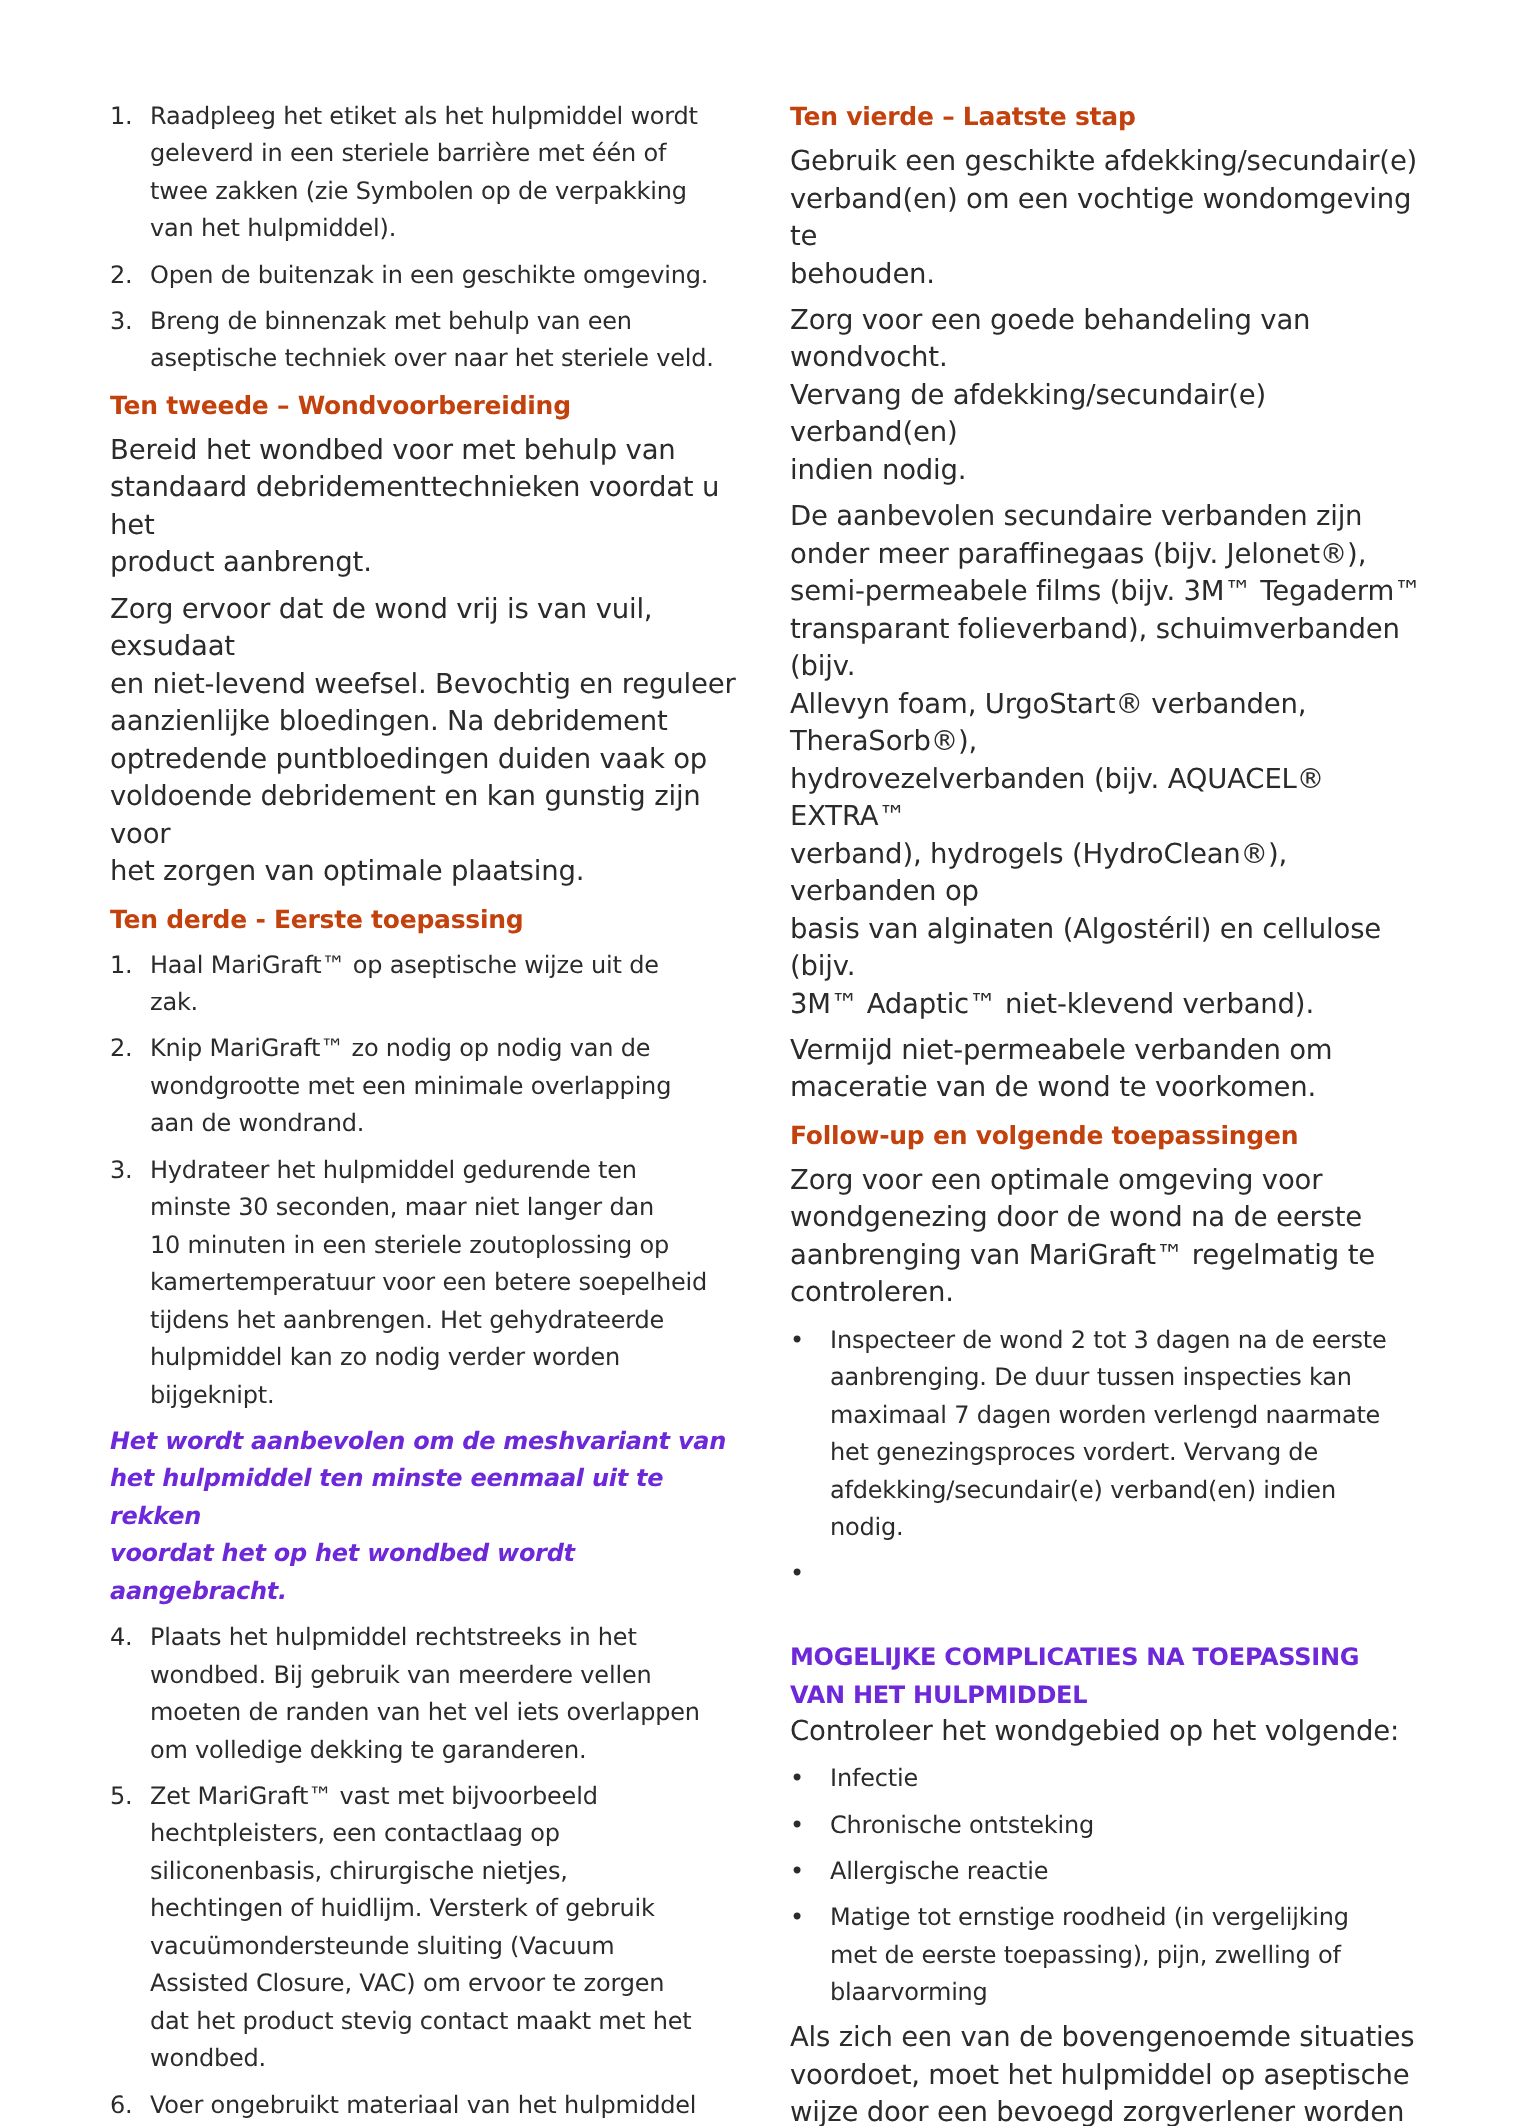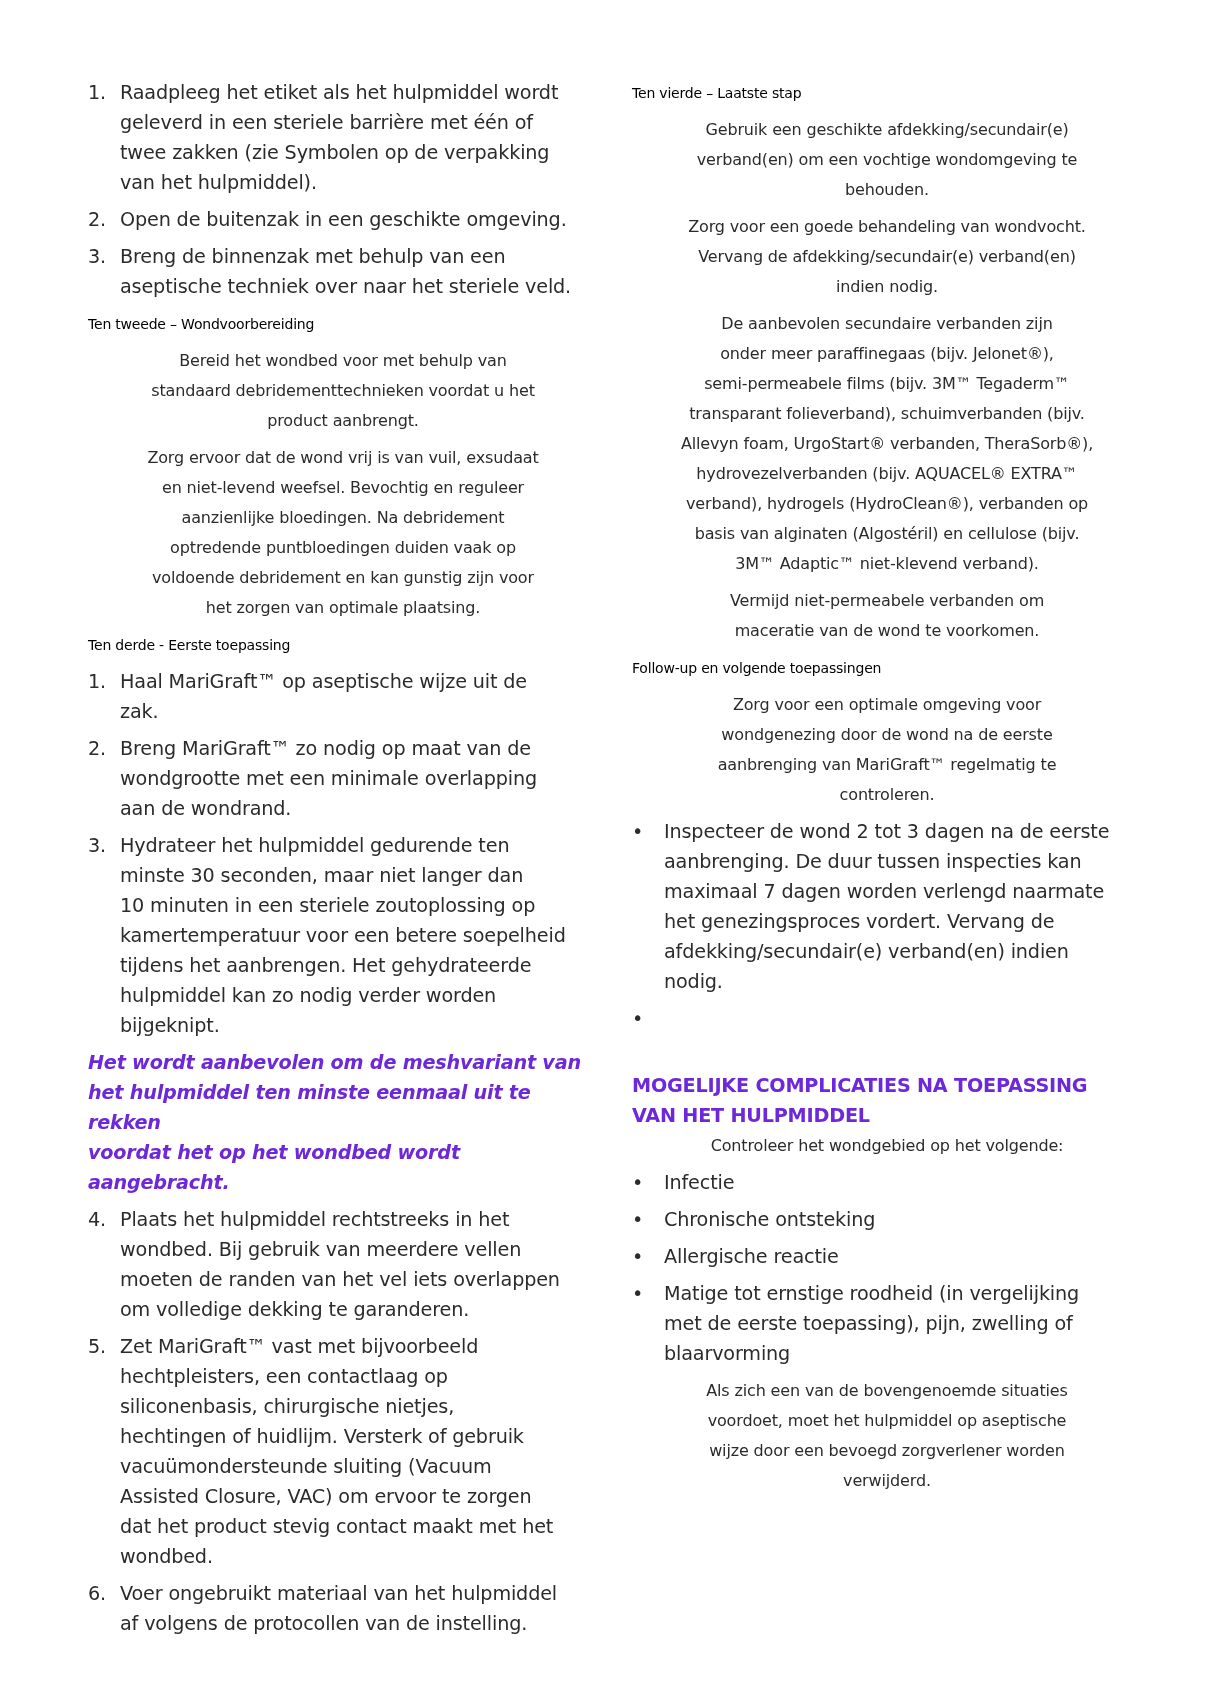--- a/index.html
+++ b/index.html
@@ -1,22 +1,22 @@
 <!DOCTYPE html>
 <html><head>
 <meta charset="utf-8">
 <style>
   html, body { margin: 0; padding: 0; background: #ffffff; }
   body { width: 1213px; height: 1701px; position: relative; overflow: hidden;
          font-family: "DejaVu Sans", sans-serif; color: #2b2b2b; }
   .col { position: absolute; top: 78px; }
   .col-left { left: 88px; width: 510px; }
   .col-right { left: 632px; width: 510px; }
-  .p { font-size: 16px; line-height: 30px; letter-spacing: -0.15px; margin: 0 0 7px 0; white-space: pre-line; text-align: center; }
-  .h { font-size: 14px; line-height: 30px; font-weight: normal; color: #000000; margin: 0 0 7px 0; letter-spacing: -0.2px; }
+  .p { font-size: 22px; line-height: 30px; letter-spacing: -0.15px; margin: 0 0 7px 0; white-space: pre-line; }
+  .h { font-size: 20px; line-height: 30px; font-weight: bold; color: #c2410c; margin: 0 0 7px 0; letter-spacing: -0.2px; }
   .h-caps { font-size: 19.2px; line-height: 30px; font-weight: bold; color: #6d28d9; margin: 0; white-space: pre-line; letter-spacing: -0.2px; }
   .em { font-size: 19.2px; line-height: 30px; font-weight: bold; font-style: italic; color: #6d28d9; margin: 0 0 7px 0; white-space: pre-line; letter-spacing: -0.2px; }
   .li { display: flex; font-size: 19.2px; line-height: 30px; margin: 0 0 7px 0; letter-spacing: -0.15px; }
   .li .mk { width: 32px; flex: 0 0 32px; }
   .li .tx { white-space: pre-line; }
   .gap-lg { height: 30px; }
 </style>
 </head>
 <body>
 
@@ -53,21 +53,21 @@
 
   <div class="h">Ten derde - Eerste toepassing</div>
   <div>
     <div class="li">
         <span class="mk">1.</span>
         <span class="tx">Haal MariGraft™ op aseptische wijze uit de
 zak.</span>
       </div>
     <div class="li">
         <span class="mk">2.</span>
-        <span class="tx">Breng MariGraft™ zo nodig op maat van de
+        <span class="tx">Knip MariGraft™ zo nodig op nodig van de
 wondgrootte met een minimale overlapping
 aan de wondrand.</span>
       </div>
     <div class="li">
         <span class="mk">3.</span>
         <span class="tx">Hydrateer het hulpmiddel gedurende ten
 minste 30 seconden, maar niet langer dan
 10 minuten in een steriele zoutoplossing op
 kamertemperatuur voor een betere soepelheid
 tijdens het aanbrengen. Het gehydrateerde

